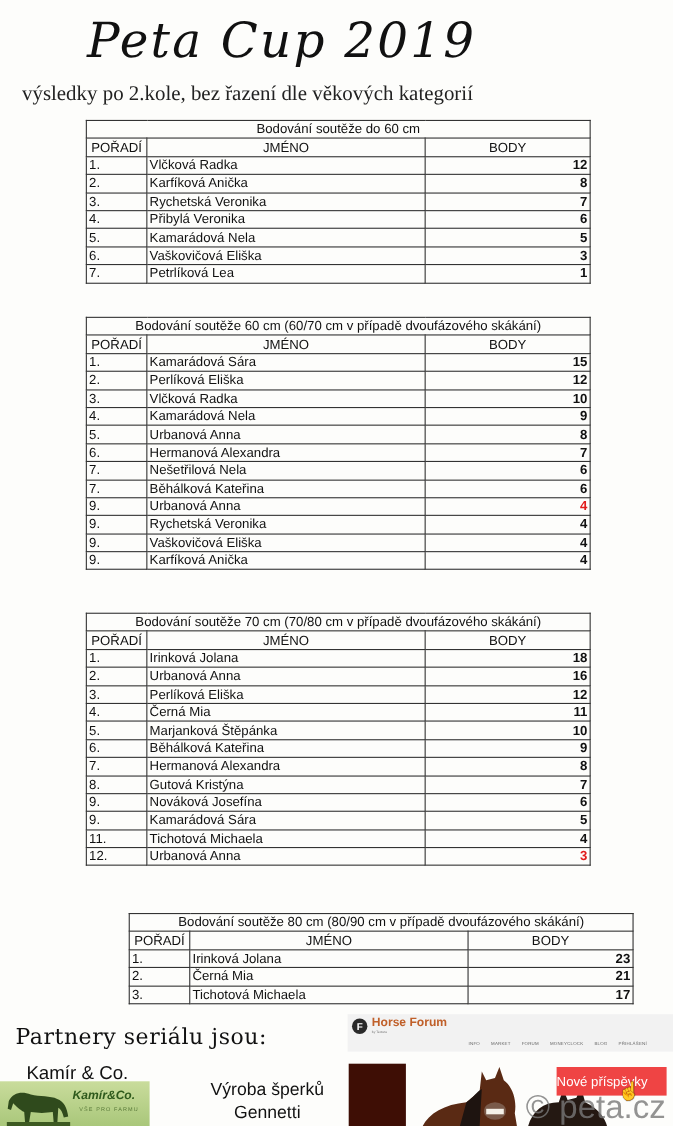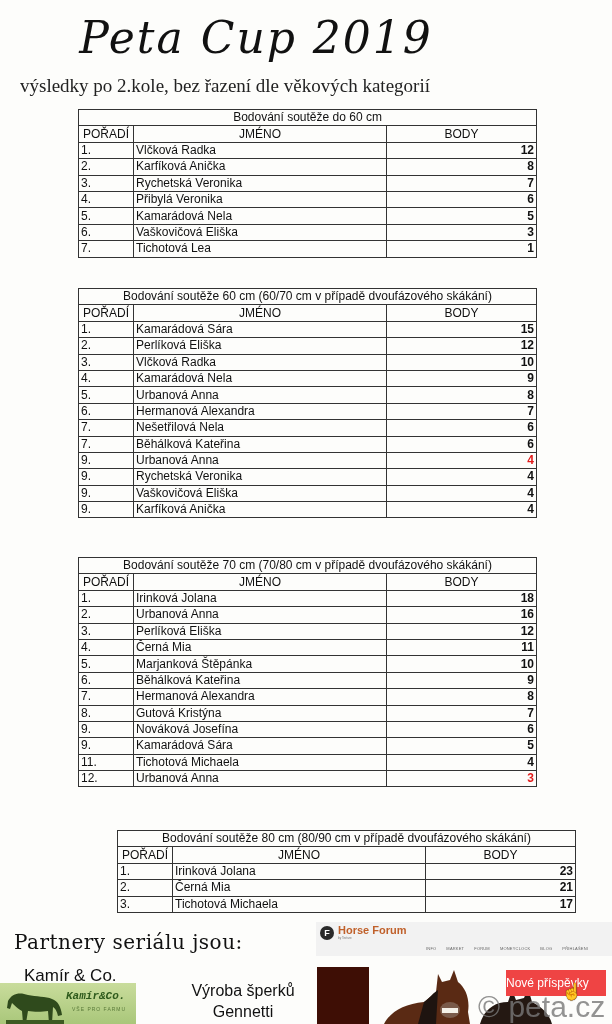--- a/index.html
+++ b/index.html
@@ -45,21 +45,21 @@
   .kamir-name {
     position: absolute; left: 24px; top: 966px; font-size: 17px; color: #111;
   }
   .kamir-banner {
     position: absolute; left: 0; top: 983px; width: 136px; height: 41px;
     background: linear-gradient(#c9dc9c, #a9c77a);
     overflow: hidden;
   }
   .kamir-horse { position: absolute; left: 6px; top: 4px; }
   .kamir-logo-text {
-    position: absolute; left: 66px; top: 7px; font-family: Liberation Mono, monospace;
+    position: absolute; left: 66px; top: 7px; font-family: Liberation Sans, sans-serif;
     font-style: italic; font-weight: bold; font-size: 11px; color: #2e5a1c;
   }
   .kamir-tag {
     position: absolute; left: 72px; top: 23px; font-size: 5px; letter-spacing: 1px; color: #5a7a3a;
   }
   .gennetti {
     position: absolute; left: 168px; top: 980px; width: 150px; text-align: center;
     font-size: 16px; line-height: 21px; color: #111;
   }
   .hf-bar {
@@ -133,21 +133,21 @@
         <td>Kamarádová Nela</td>
         <td class="pts">5</td>
       </tr>
       <tr>
         <td>6.</td>
         <td>Vaškovičová Eliška</td>
         <td class="pts">3</td>
       </tr>
       <tr>
         <td>7.</td>
-        <td>Tichotová Lea</td>
+        <td>Petrlíková Lea</td>
         <td class="pts">1</td>
       </tr>
     </tbody>
   </table>
 <table class="results" id="t2">
     <colgroup>
       <col class="c1">
       <col class="c2">
       <col class="c3">
     </colgroup>

